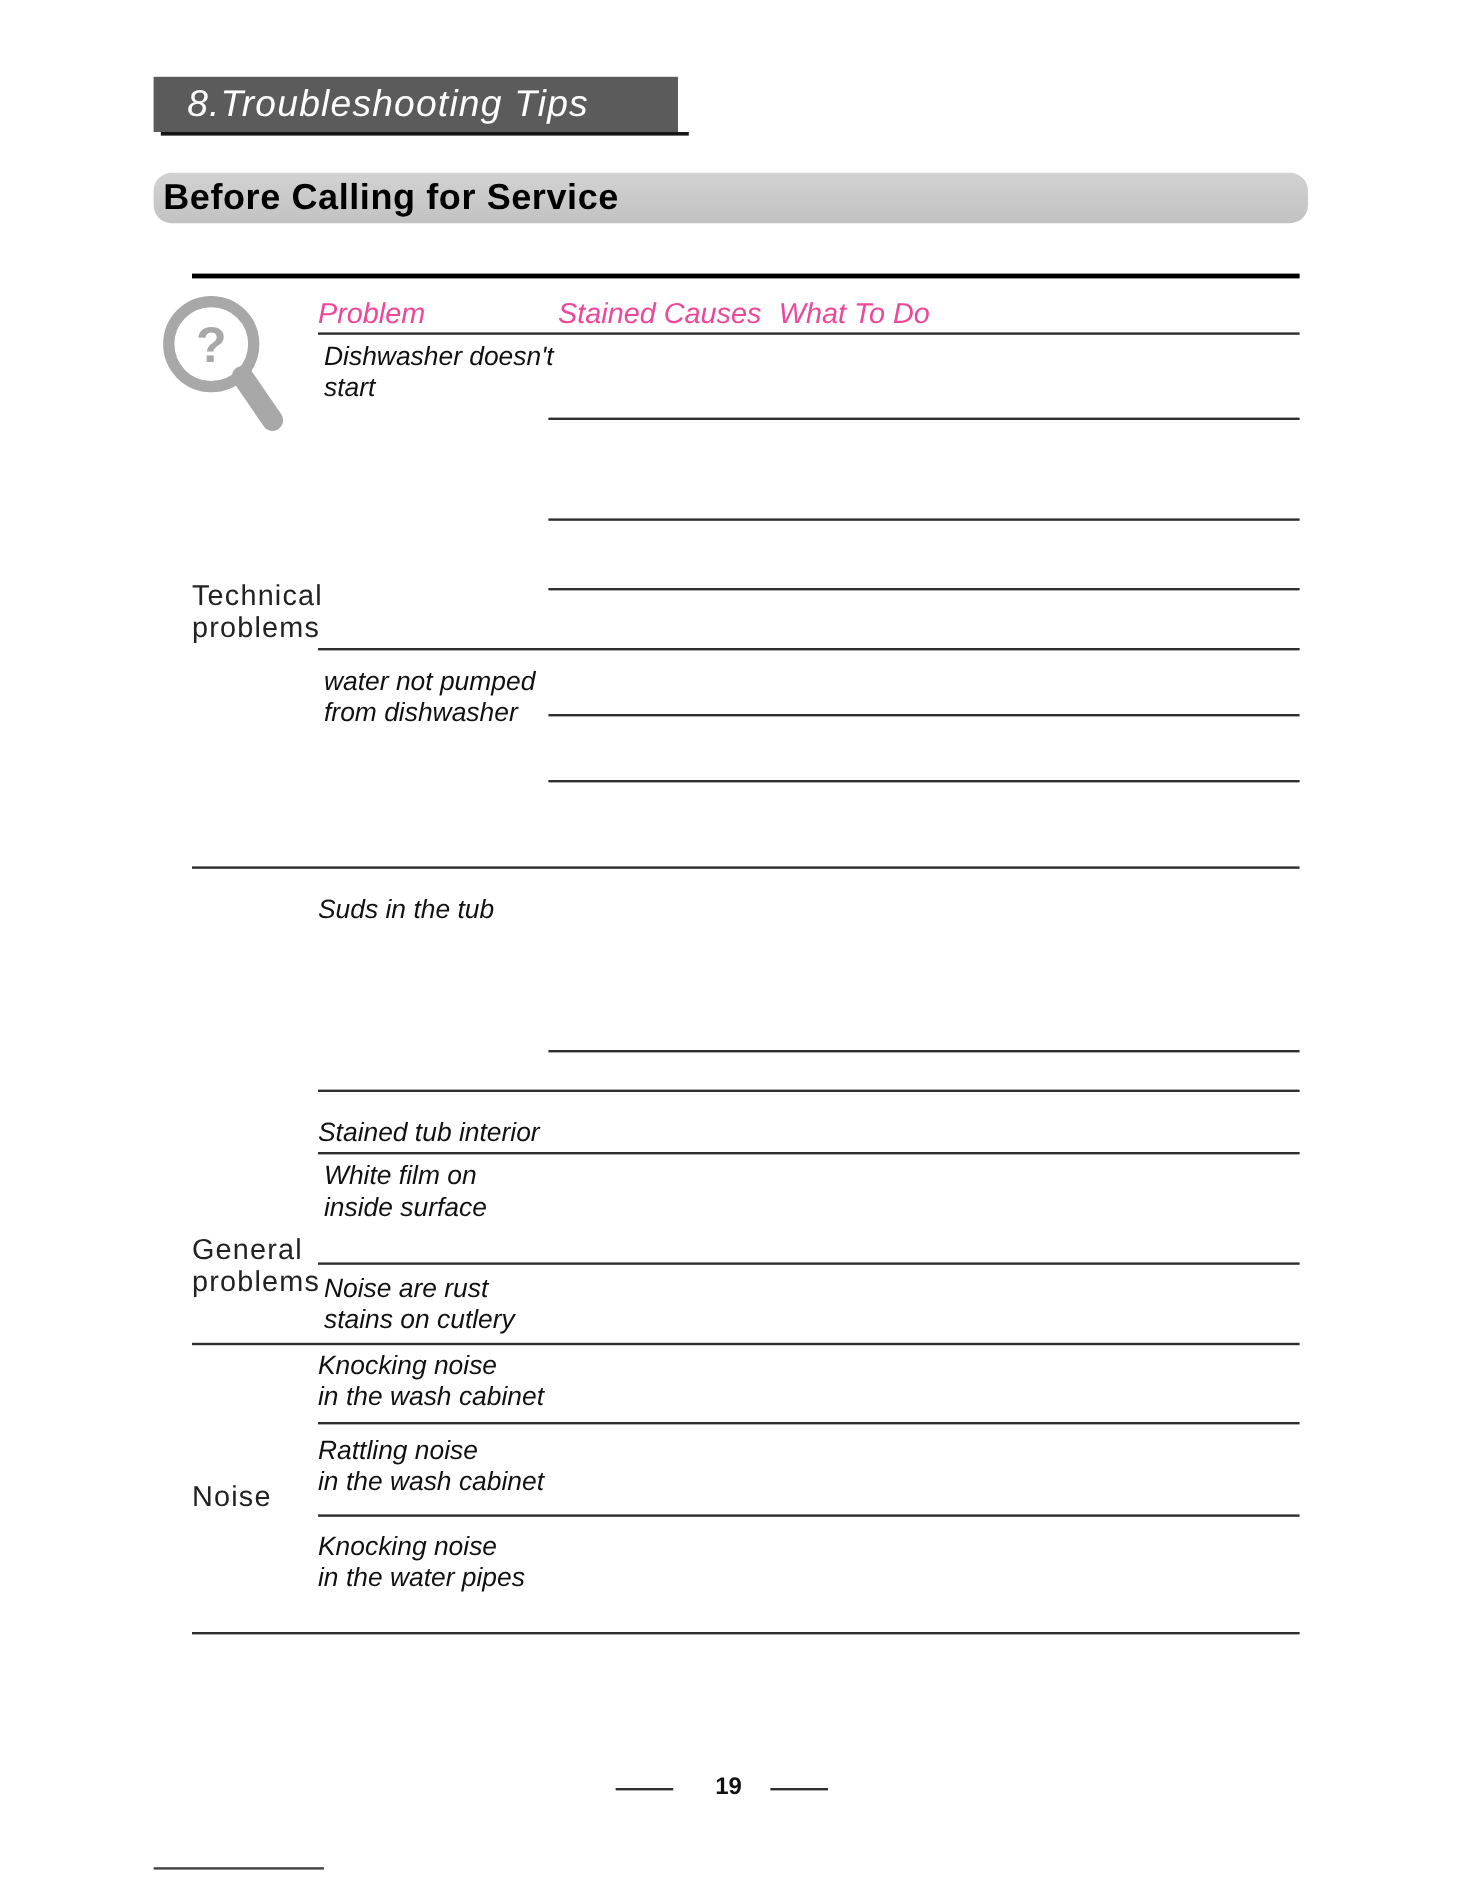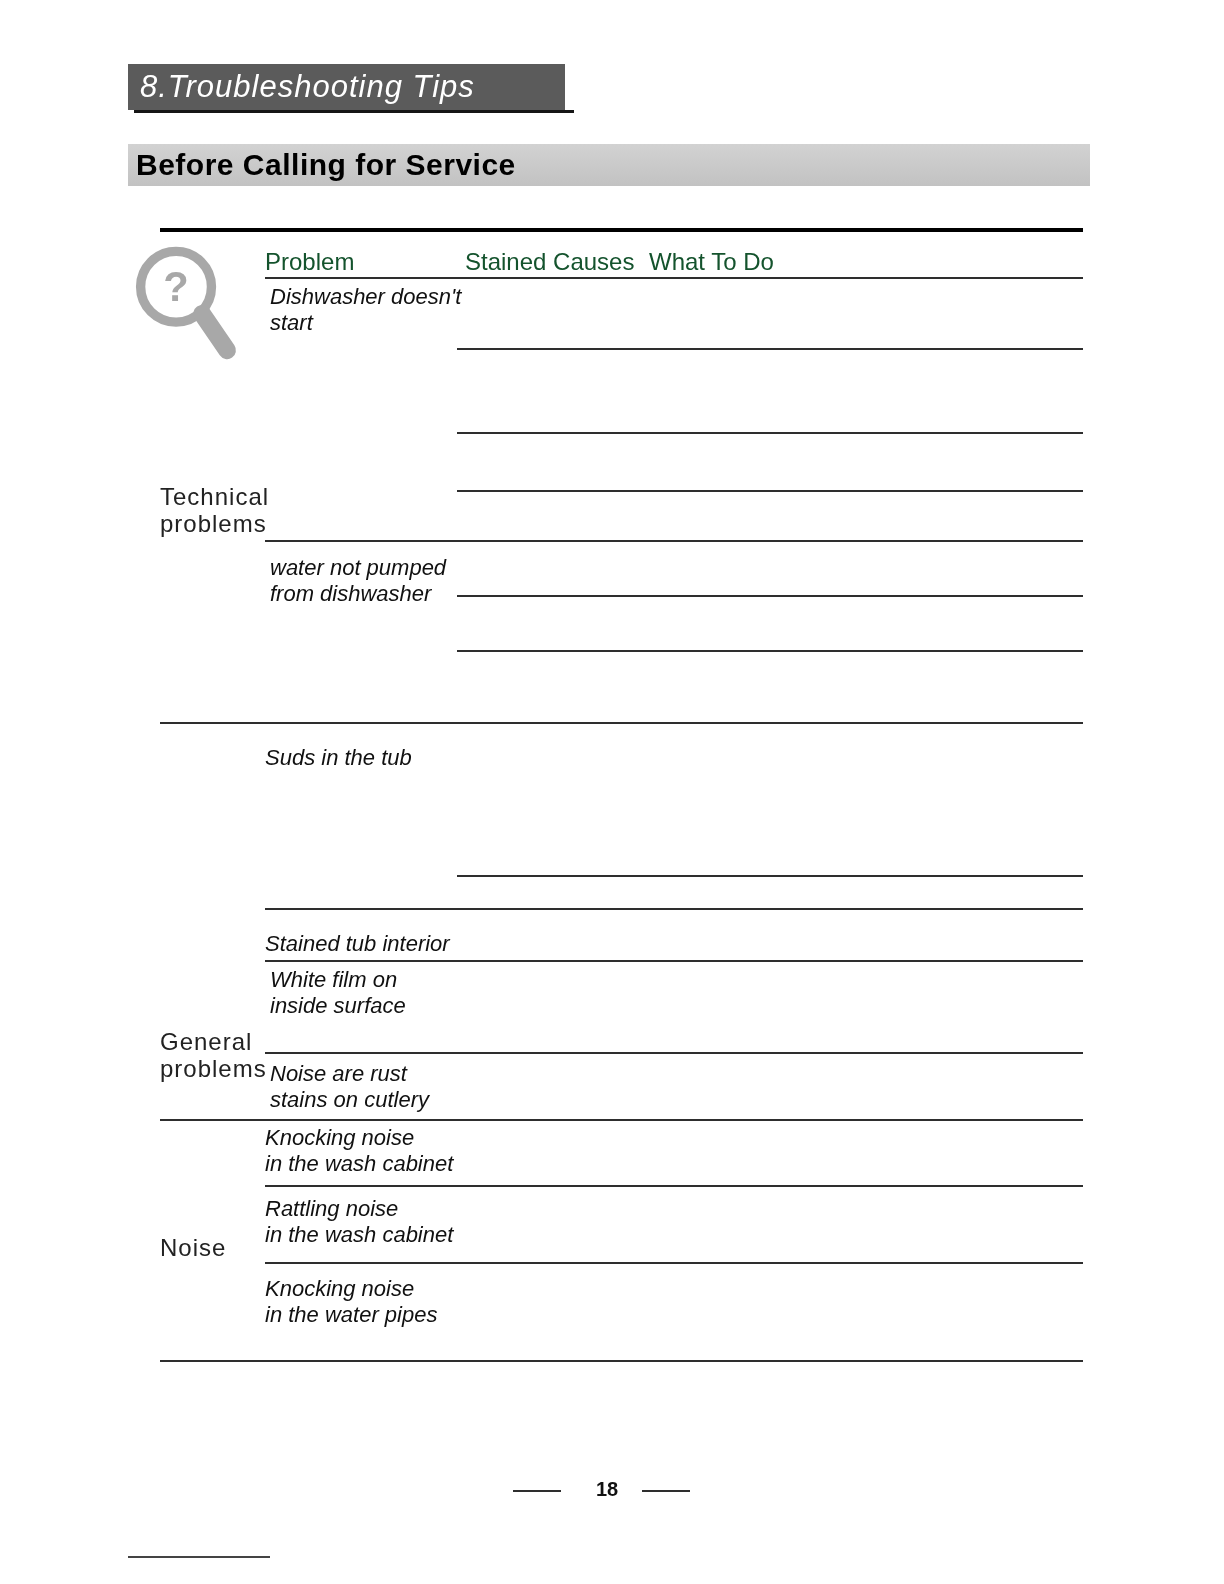--- a/index.html
+++ b/index.html
@@ -5,31 +5,31 @@
   html,body{margin:0;padding:0;}
   body{
     width:1224px;height:1584px;position:relative;background:#ffffff;
     font-family:"Liberation Sans", sans-serif;color:#111;
   }
   .abs{position:absolute;}
   .line{position:absolute;background:#2e2e2e;}
   .title-bar{
     position:absolute;left:128px;top:64px;width:437px;height:46px;
     background:#5b5b5b;color:#ffffff;font-style:italic;font-size:31px;
-    display:flex;align-items:center;padding-left:12px;box-sizing:border-box;
+    display:flex;align-items:center;padding-left:28px;box-sizing:border-box;
     letter-spacing:1px;
   }
   .title-underline{position:absolute;left:134px;top:110px;width:440px;height:3px;background:#161616;}
   .section-bar{
     position:absolute;left:128px;top:144px;width:962px;height:42px;
     background:linear-gradient(#d2d2d2,#c2c2c2);color:#000;
     font-weight:bold;font-size:30px;display:flex;align-items:center;
-    padding-left:8px;box-sizing:border-box;letter-spacing:0.5px;
+    padding-left:8px;box-sizing:border-box;letter-spacing:0.5px;border-radius:15px;
   }
-  .col-header{position:absolute;font-size:24px;color:#14532d;text-align:right;}
+  .col-header{position:absolute;font-style:italic;font-size:24px;color:#ec4899;text-align:right;}
   .group-label{position:absolute;font-size:24px;color:#222;line-height:27px;white-space:pre-line;letter-spacing:1px;}
   .problem{position:absolute;font-style:italic;font-size:22px;color:#111;line-height:26px;white-space:pre-line;}
   .footer-num{position:absolute;font-size:20px;font-weight:bold;color:#111;}
 </style>
 </head>
 <body>
 
 <div class="title-bar">
   <span>8.Troubleshooting Tips</span>
 </div>
@@ -90,16 +90,16 @@
 <div class="line" style="left:457px;top:875px;width:626px;height:1.5px;"></div>
 <div class="line" style="left:265px;top:908px;width:818px;height:1.5px;"></div>
 <div class="line" style="left:265px;top:960px;width:818px;height:1.5px;"></div>
 <div class="line" style="left:265px;top:1052px;width:818px;height:1.5px;"></div>
 <div class="line" style="left:160px;top:1119px;width:923px;height:1.5px;"></div>
 <div class="line" style="left:265px;top:1185px;width:818px;height:1.5px;"></div>
 <div class="line" style="left:265px;top:1262px;width:818px;height:1.5px;"></div>
 <div class="line" style="left:160px;top:1360px;width:923px;height:1.5px;"></div>
 
 <div class="line" style="left:513px;top:1490px;width:48px;height:2px;"></div>
-<span class="footer-num" style="left:596px;top:1478px;">18</span>
+<span class="footer-num" style="left:596px;top:1478px;">19</span>
 <div class="line" style="left:642px;top:1490px;width:48px;height:2px;"></div>
 
 <div class="line" style="left:128px;top:1556px;width:142px;height:2px;background:#444;"></div>
 
 </body></html>

